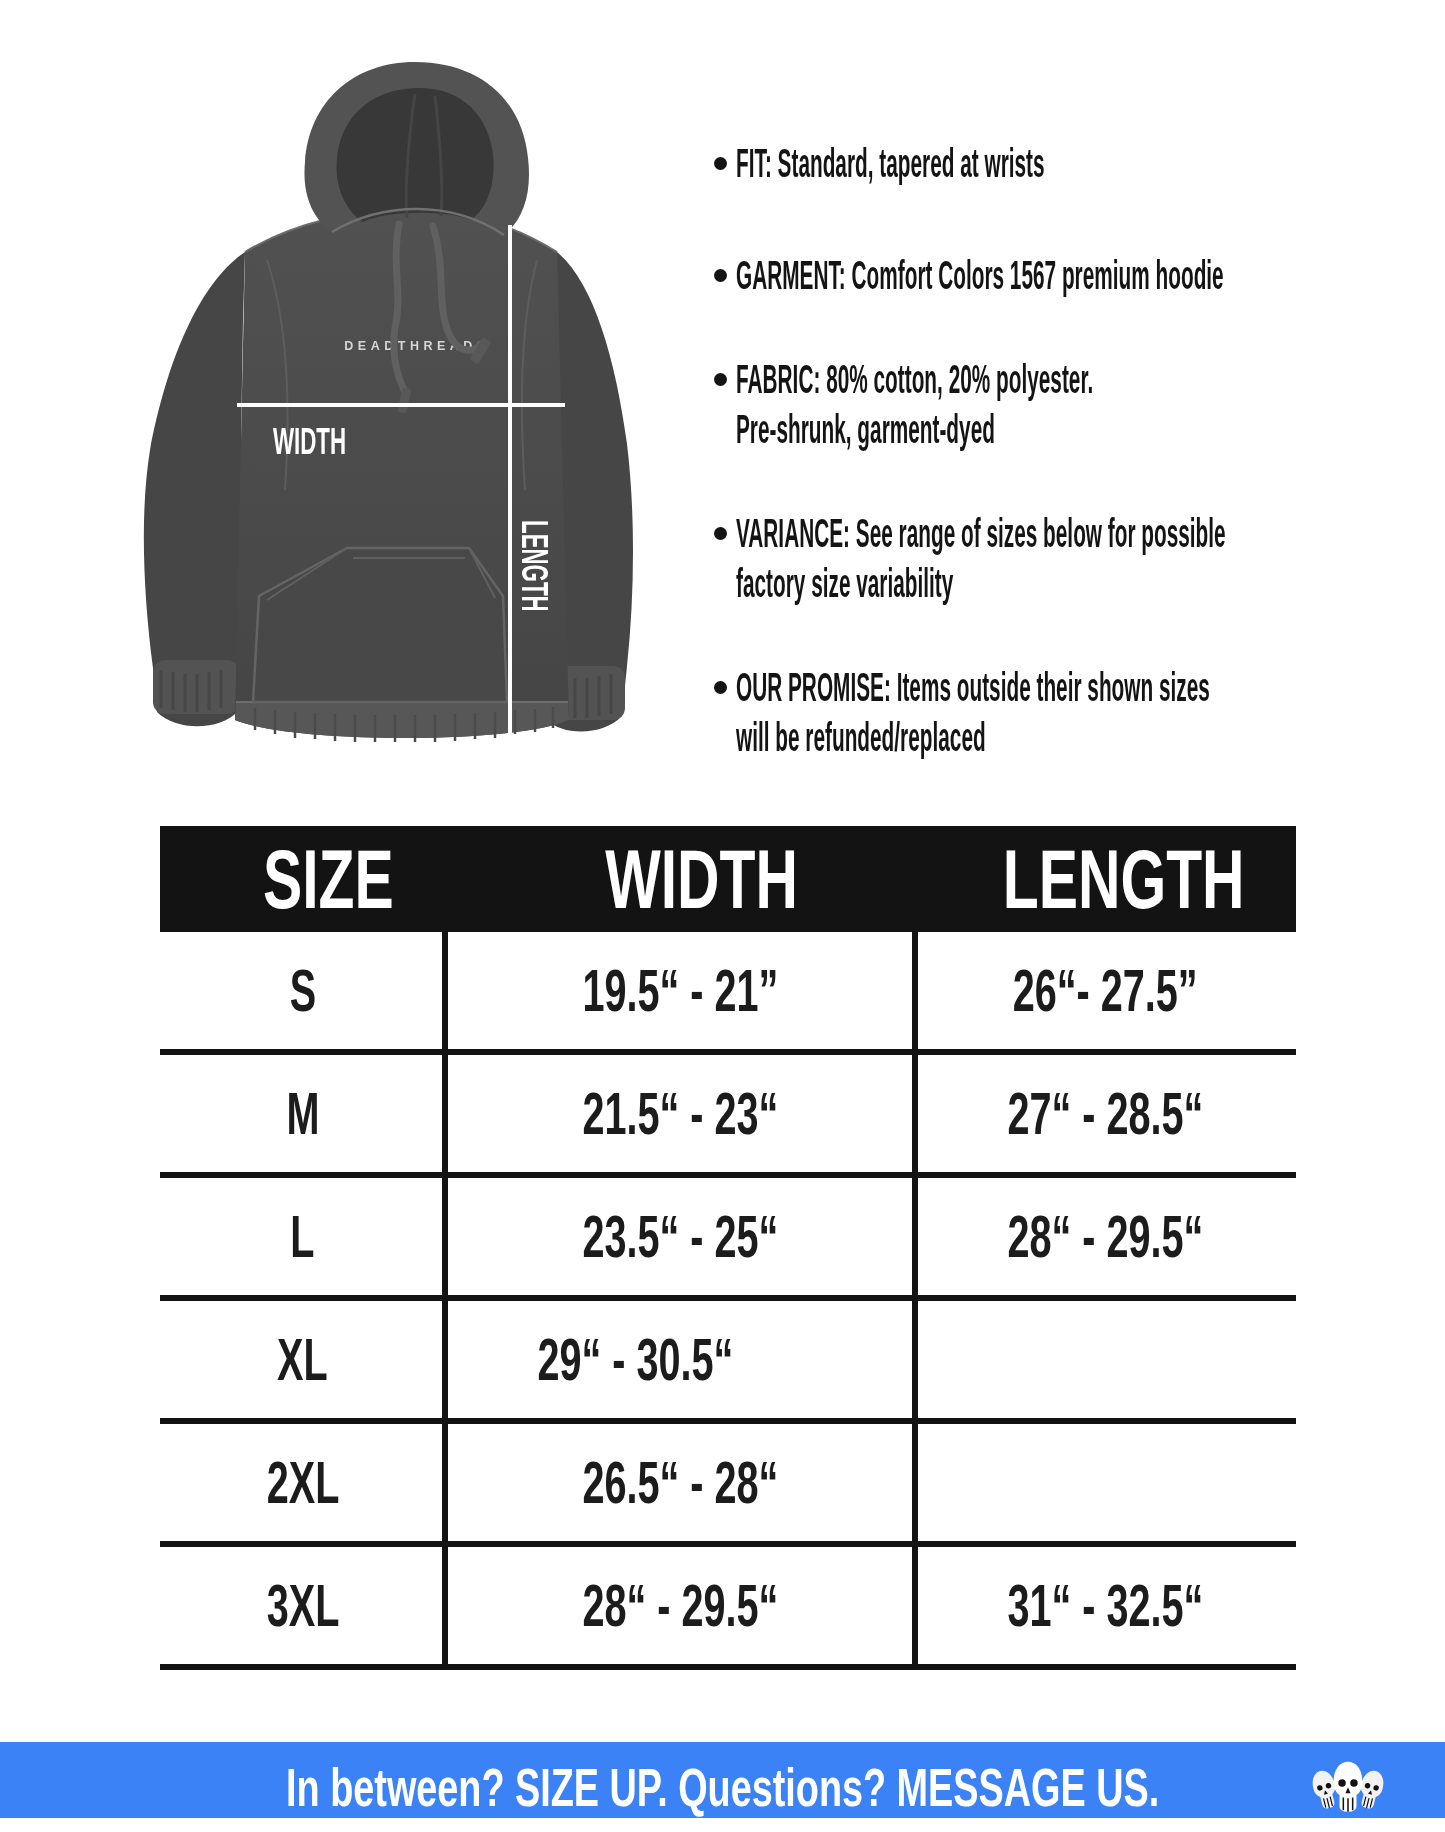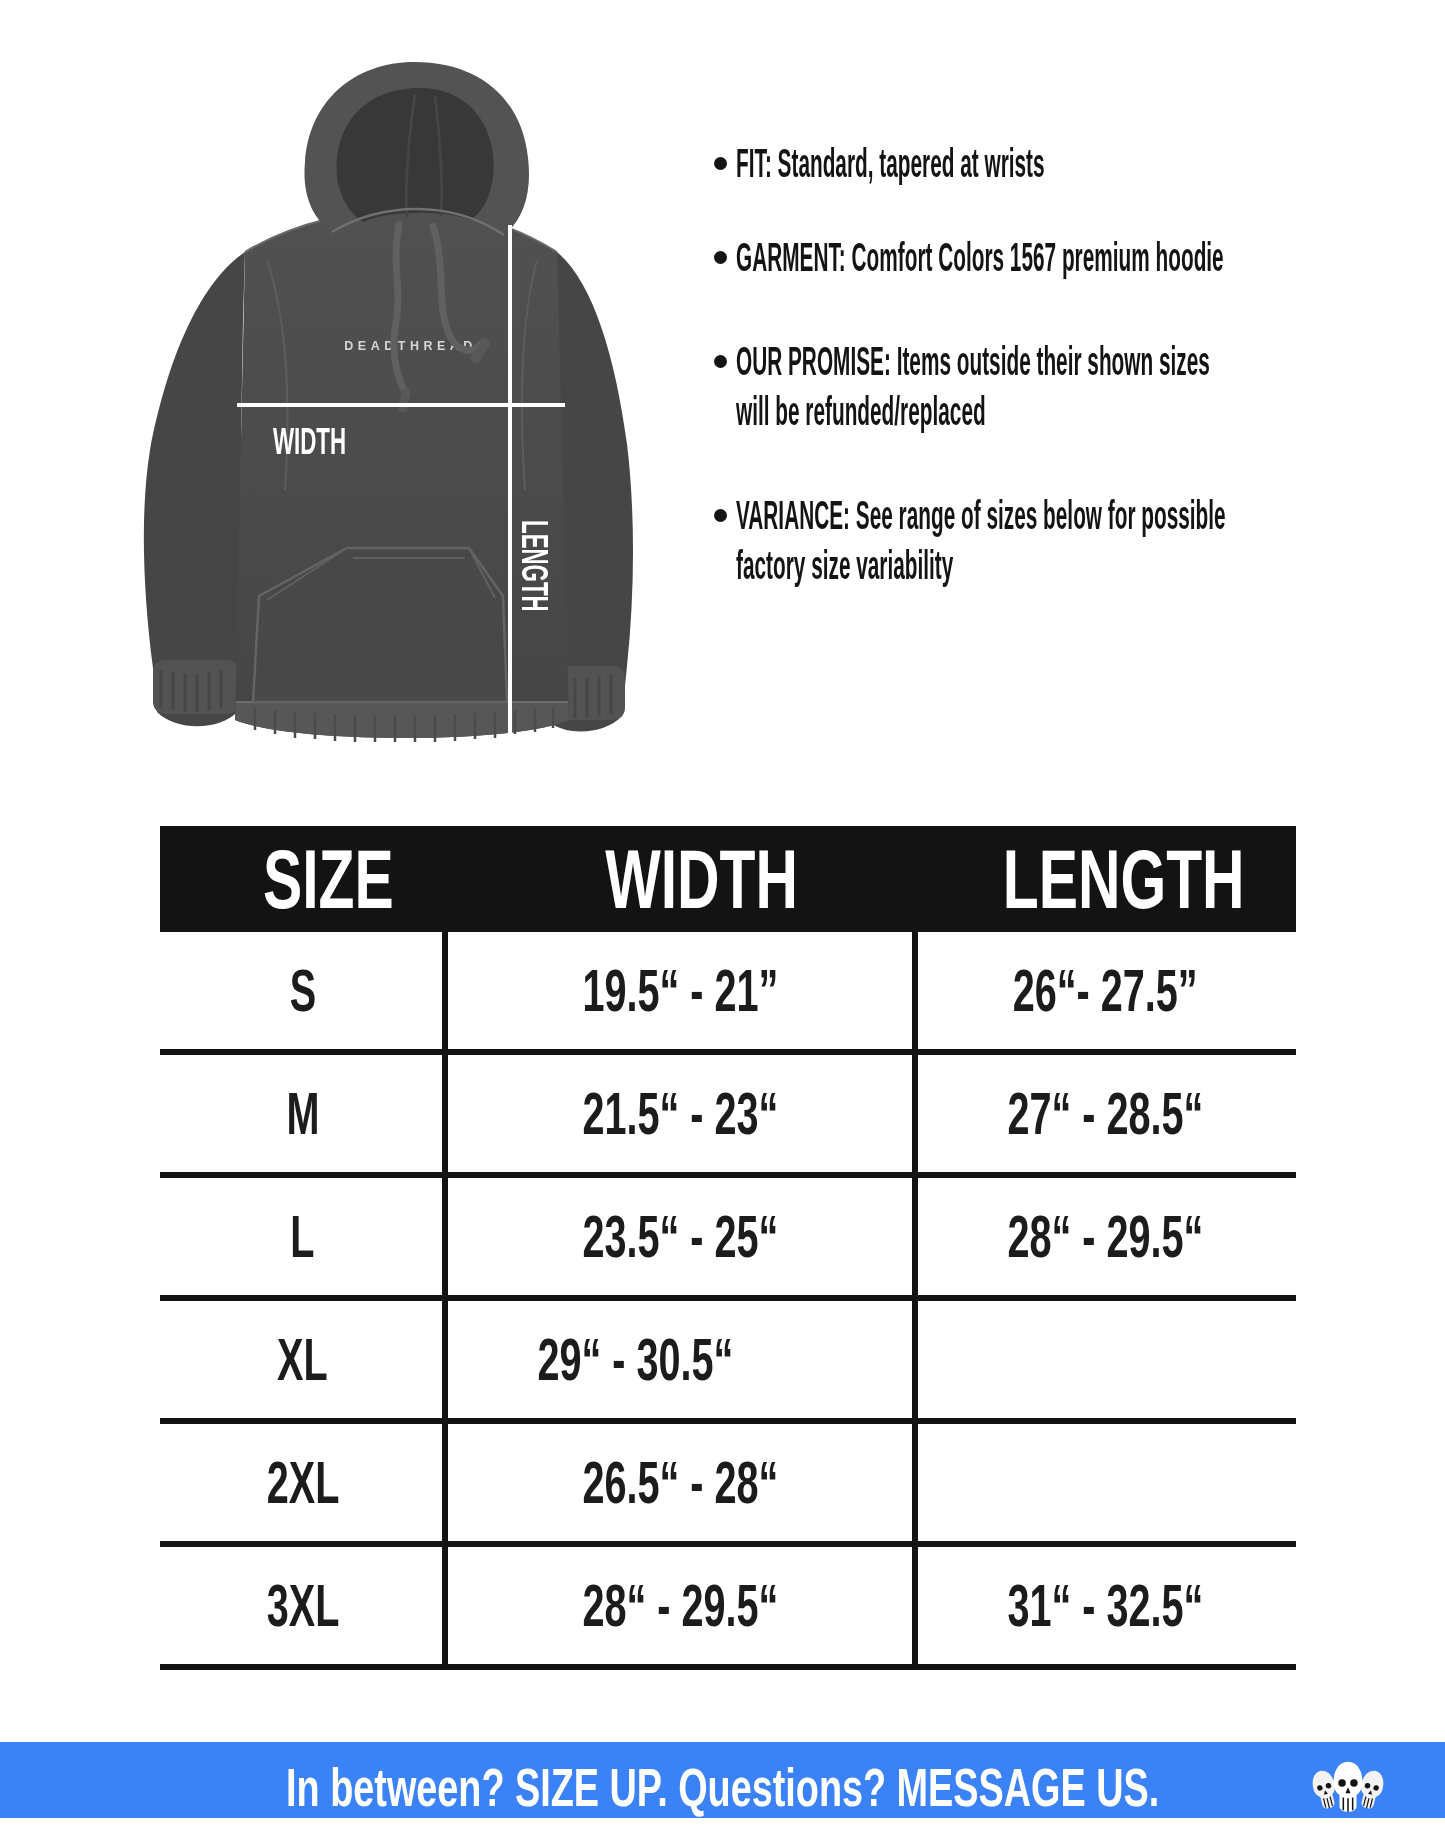--- a/index.html
+++ b/index.html
@@ -7,21 +7,21 @@
         font-family:"Liberation Sans",sans-serif;color:#141414;}
   .cond{display:inline-block;white-space:nowrap;transform:scaleX(var(--sx,.6));transform-origin:50% 50%;}
   .cond-l{display:inline-block;white-space:nowrap;transform:scaleX(var(--sx,.52));transform-origin:0 50%;}
 
   
   .hoodie-wrap{position:absolute;left:95px;top:20px;width:560px;height:770px;}
 
   
   .specs{position:absolute;left:714px;top:138px;width:480px;}
   .bullet{display:flex;gap:9px;margin-bottom:54px;}
-  .bullet.first{margin-bottom:44px;}
+  .bullet.first{margin-bottom:62px;}
   .dot{flex:none;width:13px;height:13px;border-radius:50%;background:#141414;margin-top:19px;}
   .blines{font-size:40px;font-weight:700;line-height:50px;color:#141414;}
 
   
   .size-table{position:absolute;left:160px;top:826px;width:1136px;}
   .thead{height:106px;background:#131313;display:flex;align-items:center;}
   .th{color:#fff;font-size:84px;font-weight:700;text-align:center;padding-left:44px;}
   .c1{width:25.1%;} .c2{width:41.35%;} .c3{width:33.55%;}
   .tbody{position:relative;}
   .trow{display:flex;align-items:center;height:117px;border-bottom:6px solid #131313;}
@@ -97,29 +97,36 @@
     </div>
     <div class="bullet">
       <span class="dot"></span>
       <div class="blines">
           <div><span class="cond-l">GARMENT: Comfort Colors 1567 premium hoodie</span></div>
         </div>
     </div>
     <div class="bullet">
       <span class="dot"></span>
       <div class="blines">
+        <div><span class="cond-l">FABRIC: 80% cotton, 20% polyester.</span></div>
+        <div><span class="cond-l">Pre-shrunk, garment-dyed</span></div>
+      </div>
+    </div>
+    <div class="bullet">
+      <span class="dot"></span>
+      <div class="blines">
+        <div><span class="cond-l">VARIANCE: See range of sizes below for possible</span></div>
+        <div><span class="cond-l">factory size variability</span></div>
+      </div>
+    </div>
+    <div class="bullet">
+      <span class="dot"></span>
+      <div class="blines">
         <div><span class="cond-l">OUR PROMISE: Items outside their shown sizes</span></div>
         <div><span class="cond-l">will be refunded/replaced</span></div>
-      </div>
-    </div>
-    <div class="bullet">
-      <span class="dot"></span>
-      <div class="blines">
-        <div><span class="cond-l">VARIANCE: See range of sizes below for possible</span></div>
-        <div><span class="cond-l">factory size variability</span></div>
       </div>
     </div>
   </div>
 
   <div class="size-table">
     <div class="thead">
       <div class="th c1"><span class="cond" style="--sx:.7">SIZE</span></div>
       <div class="th c2"><span class="cond" style="--sx:.7">WIDTH</span></div>
       <div class="th c3"><span class="cond" style="--sx:.7">LENGTH</span></div>
     </div>

